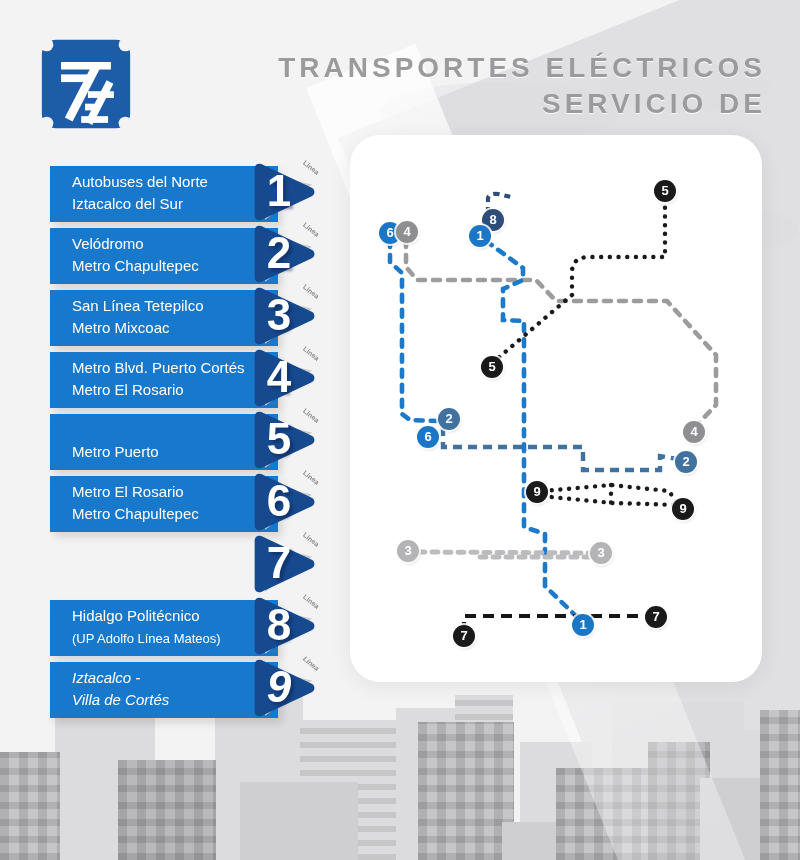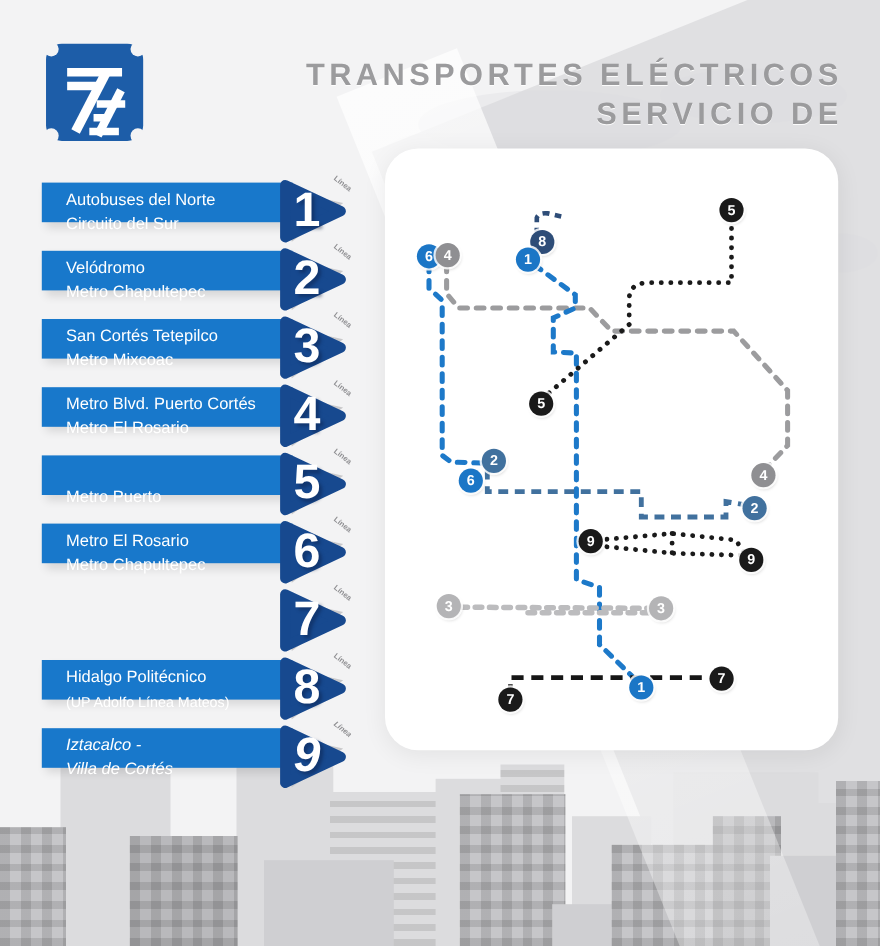--- a/index.html
+++ b/index.html
@@ -24,21 +24,21 @@
     repeating-linear-gradient(90deg,rgba(0,0,0,.11) 0 9px,transparent 9px 19px);}
   .band{background-image:repeating-linear-gradient(0deg,rgba(0,0,0,.10) 0 6px,transparent 6px 14px);}
   
   #logo{position:absolute;left:38px;top:36px;width:96px;height:96px;z-index:3;}
   
   #title{position:absolute;right:34px;top:50px;text-align:right;z-index:3;
          color:#9b9b9d;font-weight:bold;font-size:28px;letter-spacing:4px;line-height:36px;
          text-shadow:0 1px 0 rgba(255,255,255,.9);}
   
   .row{position:absolute;left:38px;width:280px;height:58px;z-index:3;}
-  .bar{position:absolute;left:0;top:0;width:228px;height:36px;background:#1878cb;
+  .bar{position:absolute;left:12px;top:0;width:228px;height:56px;background:#1878cb;
        box-shadow:4px 5px 8px rgba(0,0,0,.12);}
   .bar .t1,.bar .t2{position:absolute;left:22px;color:#fff;font-size:15px;white-space:nowrap;}
   .bar .t1{top:7px;}
   .bar .t2{top:29px;}
   .bar .t2.small{font-size:13px;top:31px;}
   .badge{position:absolute;left:206px;top:-7px;width:78px;height:66px;}
   .badge svg{position:absolute;left:0;top:0;}
   .badge .num{position:absolute;left:8px;top:50%;width:54px;transform:translateY(-52%);
        text-align:center;color:#fff;font-size:44px;font-weight:bold;
        text-shadow:3px 3px 3px rgba(10,30,70,.45);}
@@ -119,21 +119,21 @@
   </div>
 
   <div id="title">
     <div>TRANSPORTES ELÉCTRICOS</div>
     <div>SERVICIO DE</div>
   </div>
 
   <div class="row" style="top:166px;">
     <div class="bar">
       <div class="t1">Autobuses del Norte</div>
-      <div class="t2">Circuito del Sur</div>
+      <div class="t2">Iztacalco del Sur</div>
     </div>
     <div class="badge">
       <svg width="78" height="66" viewBox="0 0 70 64">
         <path d="M14 10 L63 30 L16 57 Z" fill="#ffffff" opacity="0.9" transform="rotate(9 36 32)"></path>
         <path d="M13 8 L64 30 L13 55 Z" fill="#c9c9cb" transform="rotate(-11 36 32)"></path>
         <path d="M12 9 L61 32 L12 55 Z" fill="#17498f" stroke="#17498f" stroke-width="9" stroke-linejoin="round"></path>
       </svg>
       <span class="linea">Línea</span>
       <span class="num">1</span>
     </div>
@@ -150,21 +150,21 @@
         <path d="M13 8 L64 30 L13 55 Z" fill="#c9c9cb" transform="rotate(-11 36 32)"></path>
         <path d="M12 9 L61 32 L12 55 Z" fill="#17498f" stroke="#17498f" stroke-width="9" stroke-linejoin="round"></path>
       </svg>
       <span class="linea">Línea</span>
       <span class="num">2</span>
     </div>
   </div>
 
   <div class="row" style="top:290px;">
     <div class="bar">
-      <div class="t1">San Cortés Tetepilco</div>
+      <div class="t1">San Línea Tetepilco</div>
       <div class="t2">Metro Mixcoac</div>
     </div>
     <div class="badge">
       <svg width="78" height="66" viewBox="0 0 70 64">
         <path d="M14 10 L63 30 L16 57 Z" fill="#ffffff" opacity="0.9" transform="rotate(9 36 32)"></path>
         <path d="M13 8 L64 30 L13 55 Z" fill="#c9c9cb" transform="rotate(-11 36 32)"></path>
         <path d="M12 9 L61 32 L12 55 Z" fill="#17498f" stroke="#17498f" stroke-width="9" stroke-linejoin="round"></path>
       </svg>
       <span class="linea">Línea</span>
       <span class="num">3</span>

